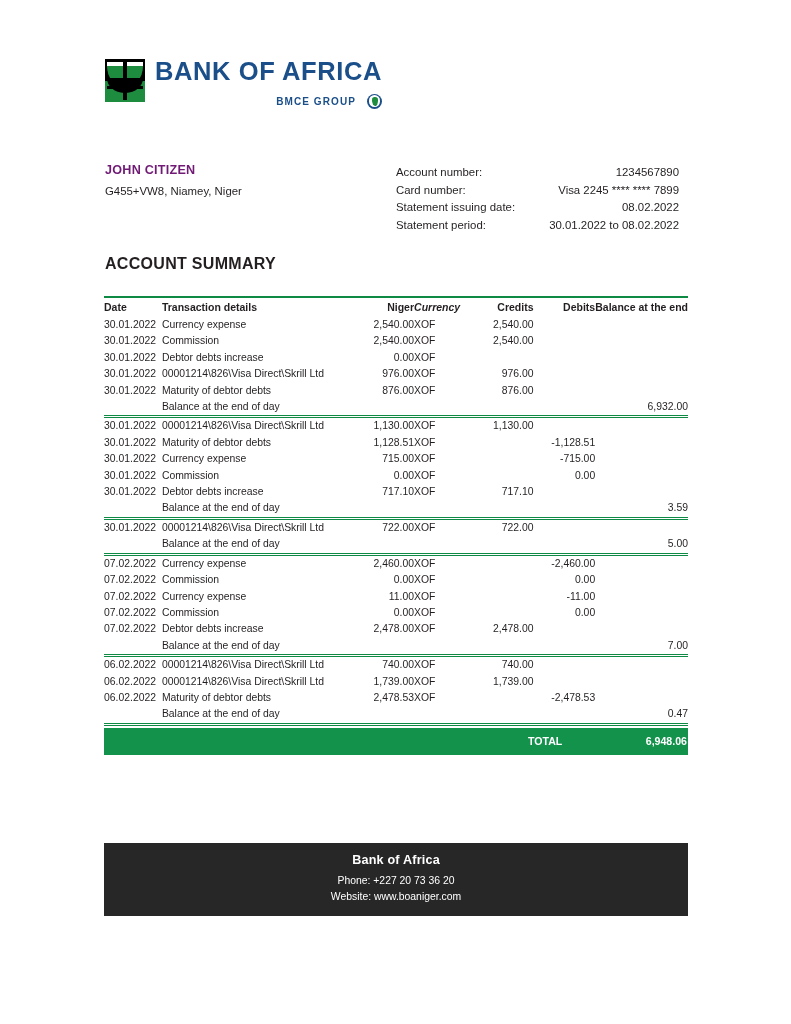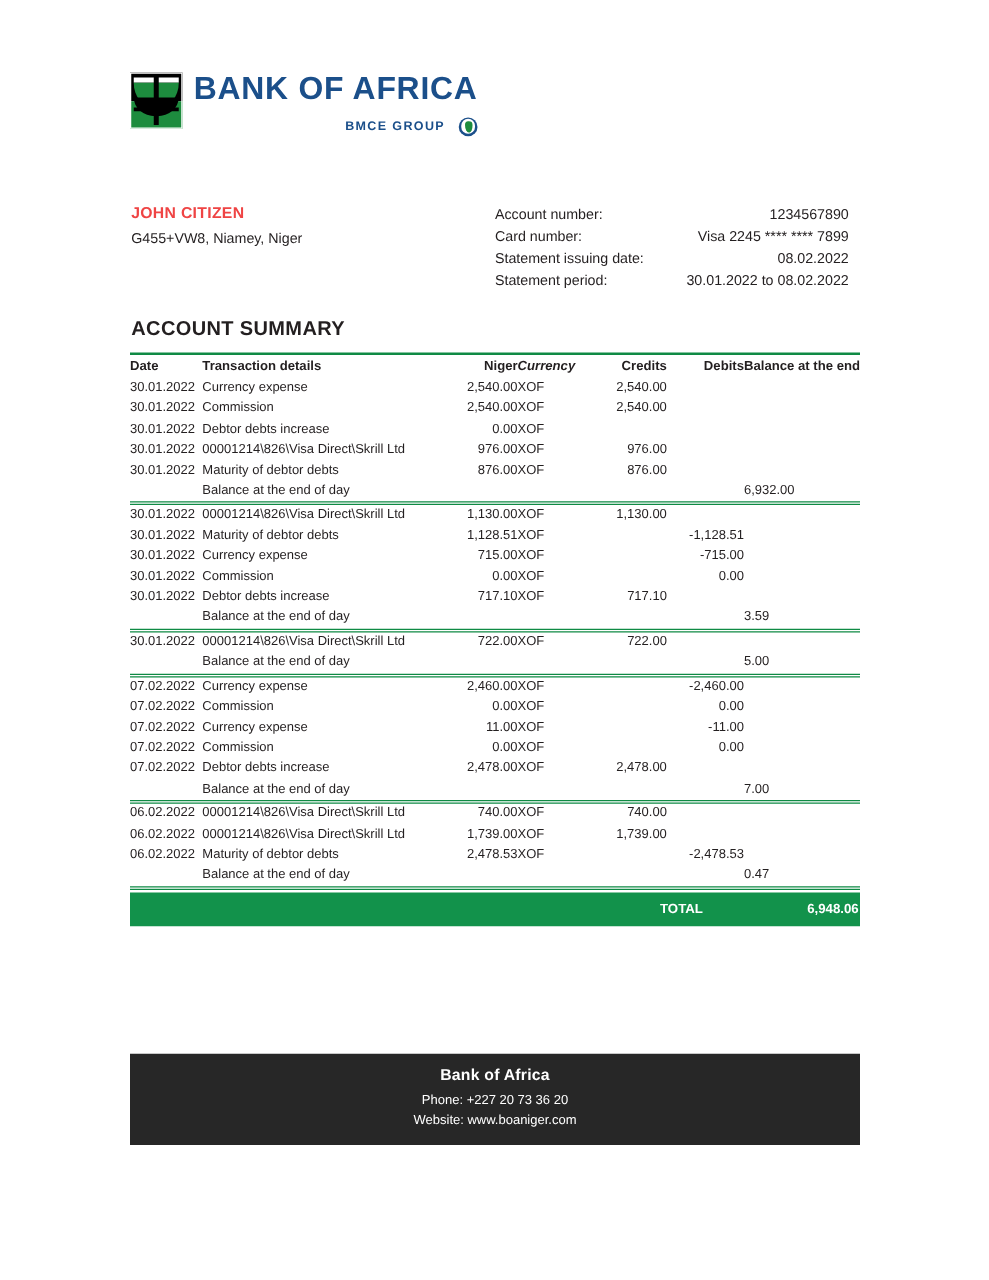--- a/index.html
+++ b/index.html
@@ -134,21 +134,21 @@
   
   .customer {
     position: absolute;
     left: 105px;
     top: 163px;
   }
   .cust-name {
     font-size: 12.6px;
     font-weight: bold;
     letter-spacing: 0.25px;
-    color: #ef4444;
+    color: #701a75;
   }
   .cust-addr {
     font-size: 11.4px;
     margin-top: 8px;
     color: #231f20;
   }
 
   .acct-block {
     position: absolute;
     left: 396px;
@@ -175,21 +175,21 @@
     font-size: 16px;
     font-weight: bold;
     letter-spacing: 0.3px;
     color: #231f20;
   }
 
   
   .stmt {
     position: absolute;
     left: 104px;
-    top: 282px;
+    top: 296px;
     width: 584px;
   }
   table.tbl {
     width: 100%;
     border-collapse: collapse;
     font-size: 10.4px;
     color: #231f20;
   }
   table.tbl td, table.tbl th {
     padding: 0;
@@ -217,21 +217,21 @@
     line-height: 16.4px;
     white-space: nowrap;
   }
 
   .c-date   { width: 58px;  text-align: left;  padding-left: 1px; }
   .c-det    { width: 187px; text-align: left;  padding-left: 2px; }
   .c-amt    { width: 66px;  text-align: right; padding-right: 3px; }
   .c-cur    { width: 58px;  text-align: left;  padding-left: 7px; }
   .c-cred   { width: 62px;  text-align: right; padding-right: 2px; }
   .c-deb    { width: 62px;  text-align: right; padding-right: 2px; }
-  .c-balend { width: 91px;  padding-right: 1px; }
+  .c-balend { width: 91px;  text-align: right; padding-right: 1px; }
 
   th.c-cur  { text-align: left; padding-left: 7px; font-style: italic; }
   th.c-cred { text-align: right; padding-right: 2px; }
   th.c-deb  { text-align: right; padding-right: 2px; }
   th.c-balend { text-align: right; padding-right: 1px; }
 
   .sep-row td { padding: 0; }
   .sep-inner {
     width: 100%;
     height: 3px;

